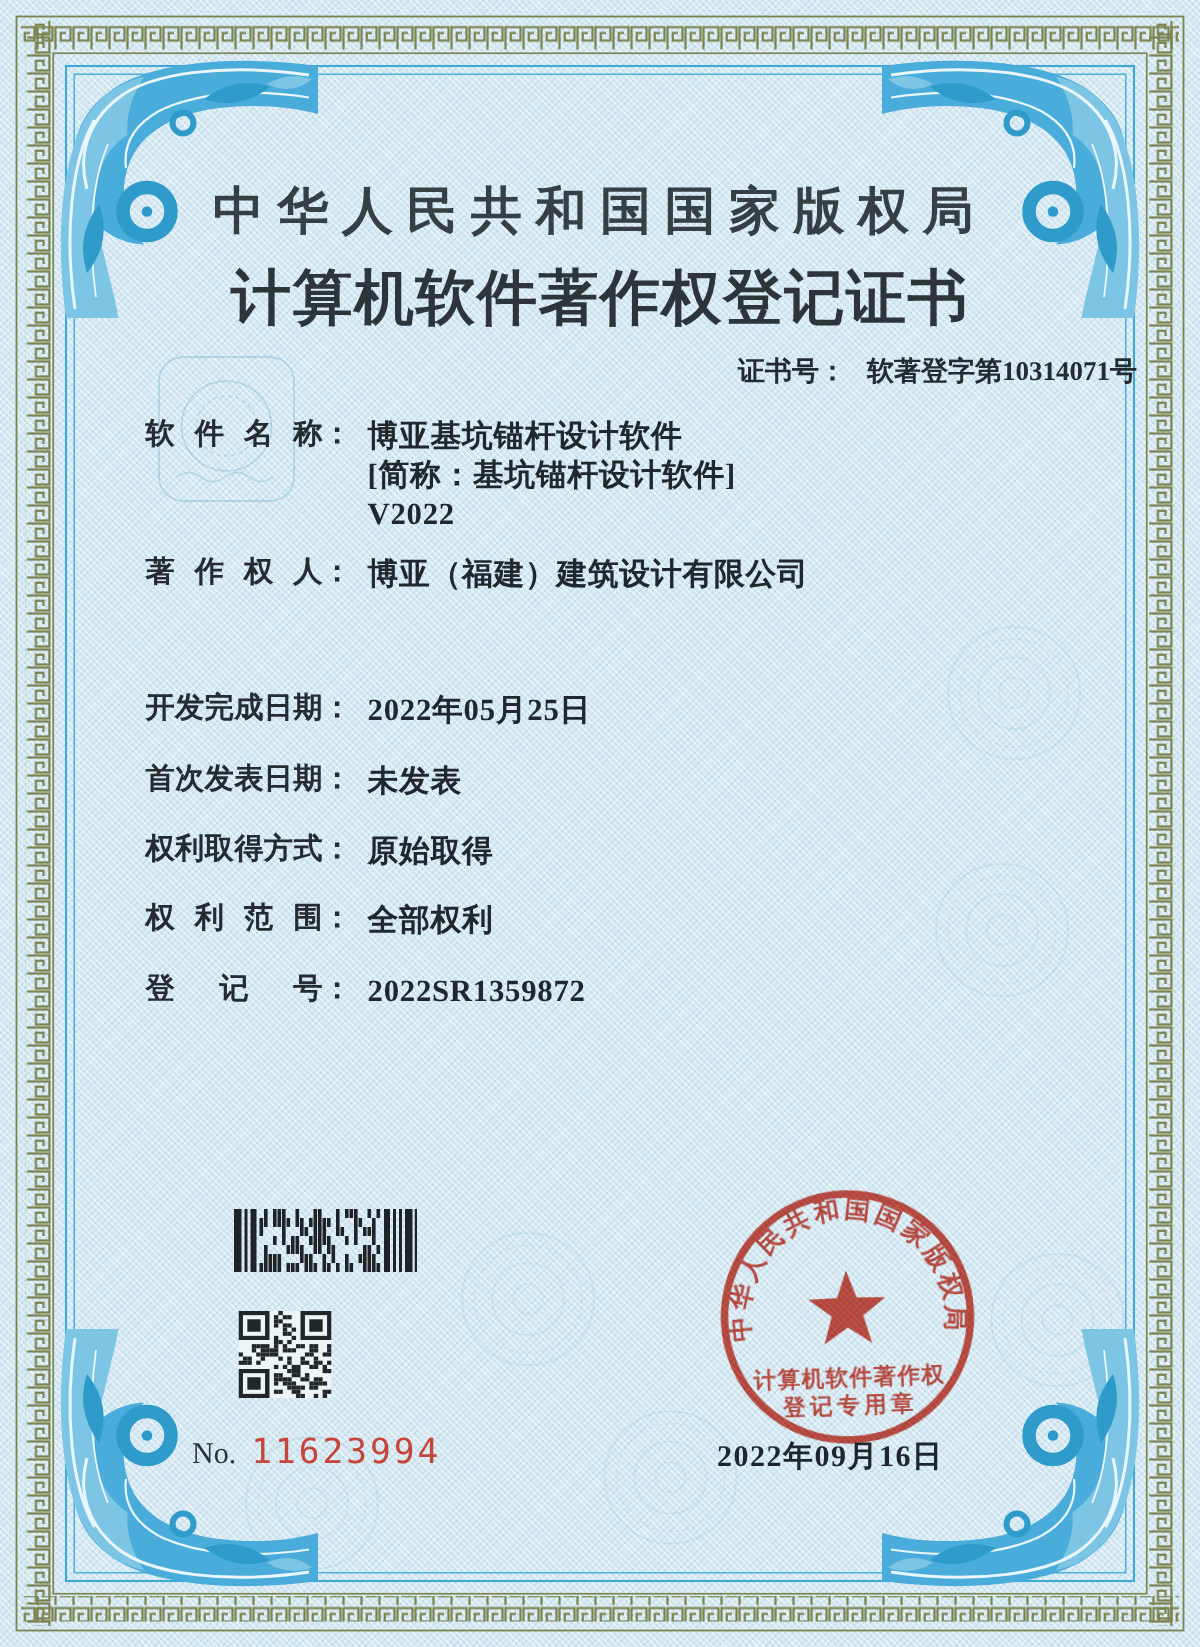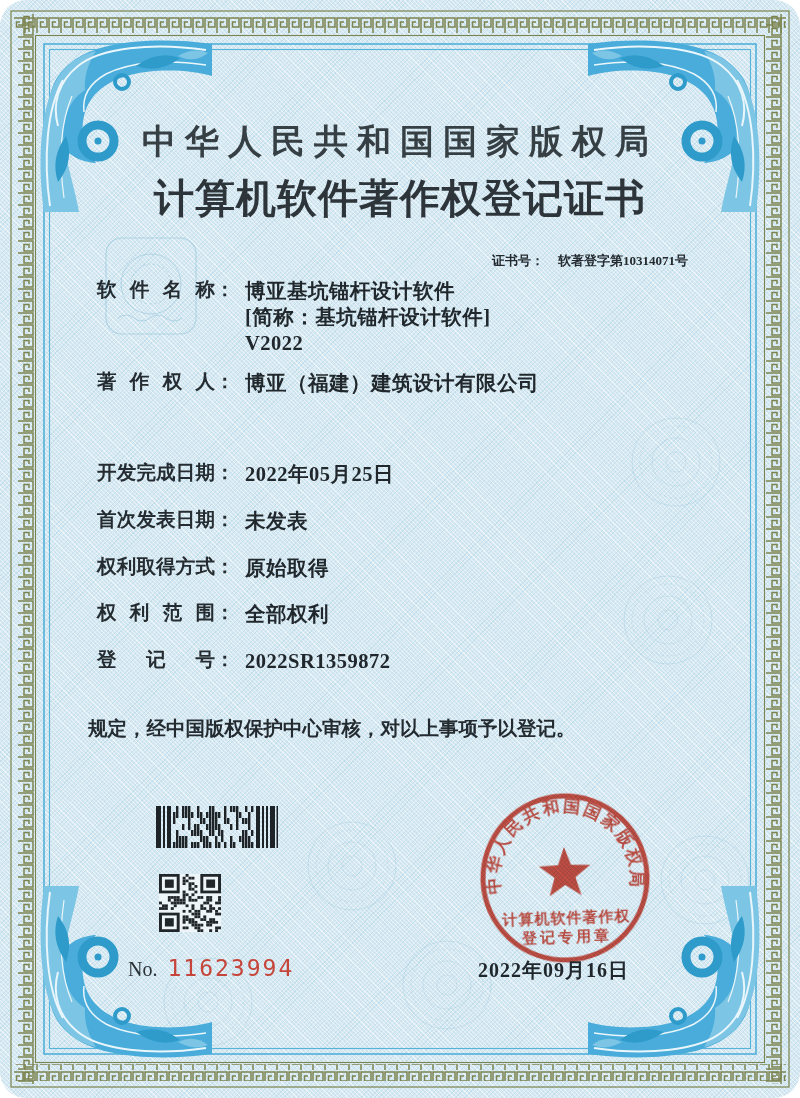--- a/index.html
+++ b/index.html
@@ -3,28 +3,27 @@
 <meta charset="utf-8">
 <style>
   html,body{margin:0;padding:0;}
   body{width:800px;height:1098px;overflow:hidden;font-family:"Liberation Serif","DejaVu Serif",serif;}
   .cert{
     position:relative;width:800px;height:1098px;
     background-color:#d6e8f1;
     background-image:
       repeating-linear-gradient(45deg, rgba(255,255,255,0.55) 0 0.8px, rgba(255,255,255,0) 0.8px 3px),
       repeating-linear-gradient(-45deg, rgba(166,208,228,0.45) 0 0.8px, rgba(166,208,228,0) 0.8px 3.2px);
-    border-radius: 26px;
   }
   .deco{position:absolute;left:0;top:0;width:800px;height:1098px;pointer-events:none;}
   .title1{position:absolute;top:123px;left:0;width:800px;text-align:center;
     font-size:34px;font-weight:bold;letter-spacing:9px;color:#353f44;line-height:1.1;}
   .title2{position:absolute;top:177px;left:0;width:800px;text-align:center;
     font-size:40px;font-weight:bold;letter-spacing:1px;color:#2d353a;line-height:1.1;}
-  .certno{position:absolute;top:253px;left:492px;font-size:13px;font-weight:bold;color:#232b30;line-height:1.2;}
+  .certno{position:absolute;top:237px;left:492px;font-size:18px;font-weight:bold;color:#232b30;line-height:1.2;}
   .certno .v{margin-left:14px;}
   .row{position:absolute;left:0;width:800px;height:0;}
   .lbl{position:absolute;left:97px;width:118px;font-size:19.5px;font-weight:bold;color:#242c31;
     text-align:justify;text-align-last:justify;line-height:1.2;}
   .colon{position:absolute;left:215px;font-size:19.5px;font-weight:bold;color:#242c31;line-height:1.2;}
   .val{position:absolute;left:245px;font-size:20.5px;font-weight:bold;color:#20282d;line-height:26px;letter-spacing:0.5px;white-space:nowrap;}
   .stmt{position:absolute;left:88px;top:698px;width:628px;font-size:19.5px;font-weight:600;color:#232b30;line-height:24px;}
   .stmt .l1{text-indent:39px;text-align:justify;text-align-last:justify;}
   .stmt .l2{margin-top:19px;}
   .barcode{position:absolute;left:156px;top:806px;width:122px;height:42px;}
@@ -154,21 +153,20 @@
     <div class="val">全部权利</div>
   </div>
 
   <div class="row" style="top:648px">
     <span class="lbl">登记号</span>
     <span class="colon">：</span>
     <div class="val">2022SR1359872</div>
   </div>
 
   <div class="stmt">
-    <div class="l2">规定，经中国版权保护中心审核，对以上事项予以登记。</div>
   </div>
 
   <svg class="barcode" id="bc" viewBox="0 0 122 42">
       <rect x="0" y="0" width="5" height="42" fill="#1d2327"></rect>
       <rect x="7" y="0" width="2" height="42" fill="#1d2327"></rect>
       <rect x="11" y="0" width="4" height="42" fill="#1d2327"></rect>
       <rect x="100" y="0" width="4" height="42" fill="#1d2327"></rect>
       <rect x="106" y="0" width="2" height="42" fill="#1d2327"></rect>
       <rect x="110" y="0" width="2" height="42" fill="#1d2327"></rect>
       <rect x="114" y="0" width="5" height="42" fill="#1d2327"></rect>

